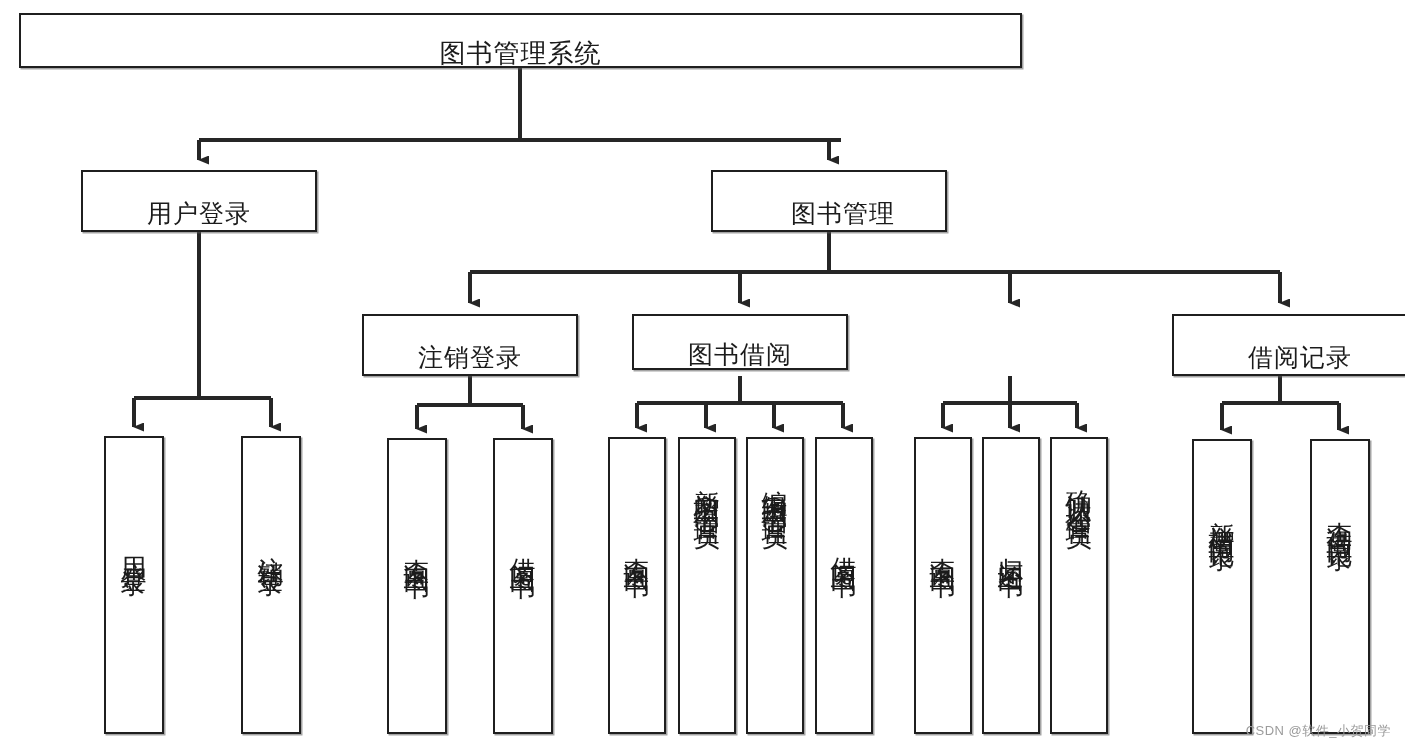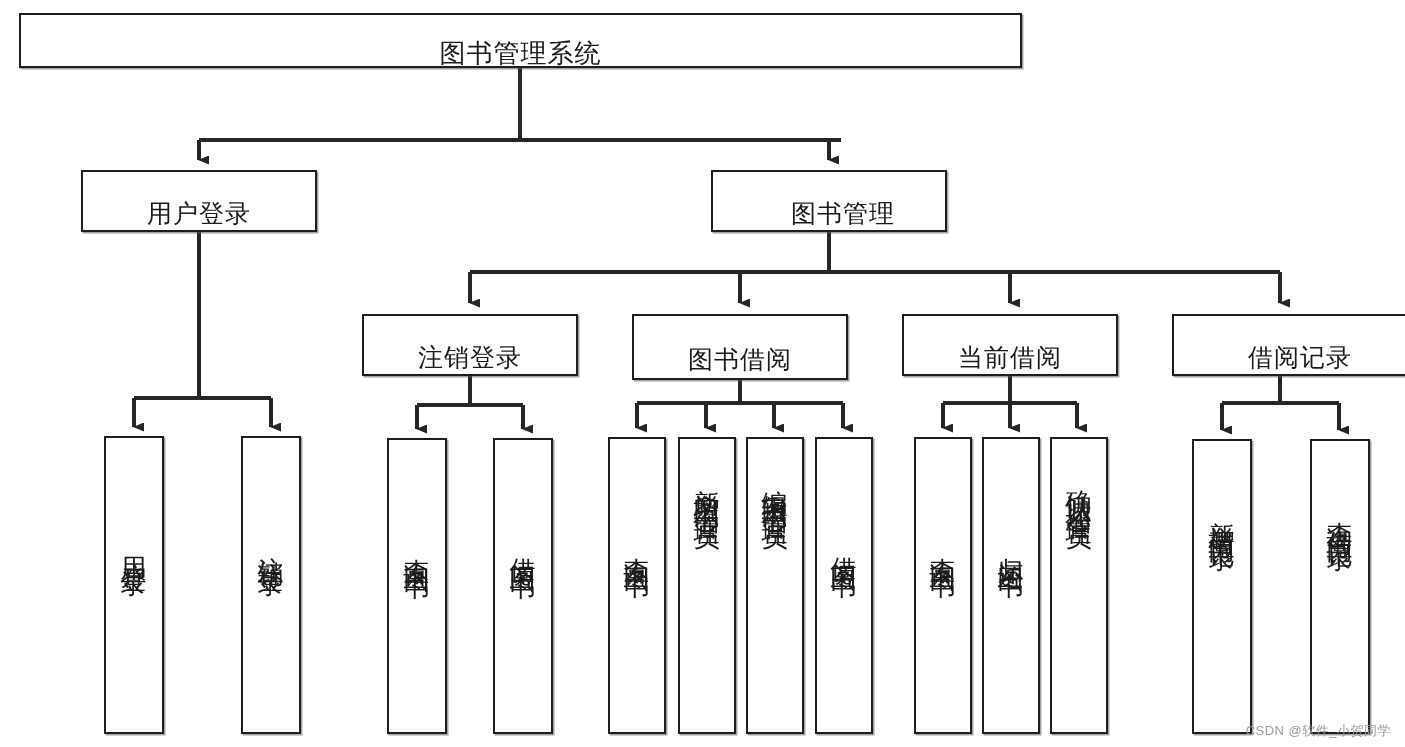--- a/index.html
+++ b/index.html
@@ -135,25 +135,22 @@
   <div class="node horizontal" style="left:81px; top:170px; width:236px; height:62px;">
     <span class="label">用户登录</span>
   </div>
   <div class="node horizontal" style="left:711px; top:170px; width:236px; height:62px;padding-left:28px;">
     <span class="label">图书管理</span>
   </div>
 
   <div class="node horizontal" style="left:362px; top:314px; width:216px; height:62px;">
     <span class="label">注销登录</span>
   </div>
-  <div class="node horizontal" style="left:632px; top:314px; width:216px; height:66px;">
+  <div class="node horizontal" style="left:632px; top:314px; width:216px; height:56px;">
     <span class="label">图书借阅</span>
-  </div>
-  <div class="node horizontal" style="left:902px; top:314px; width:216px; height:62px;">
-    <span class="label">当前借阅</span>
   </div>
   <div class="node horizontal" style="left:1172px; top:314px; width:256px; height:62px;">
     <span class="label">借阅记录</span>
   </div>
 
   <div class="node vertical" style="left:104px; top:436px; width:60px; height:298px; padding-top:72px;">
     <span class="label">用户登录</span>
   </div>
   <div class="node vertical" style="left:241px; top:436px; width:60px; height:298px; padding-top:72px;">
     <span class="label">注销登录</span>

